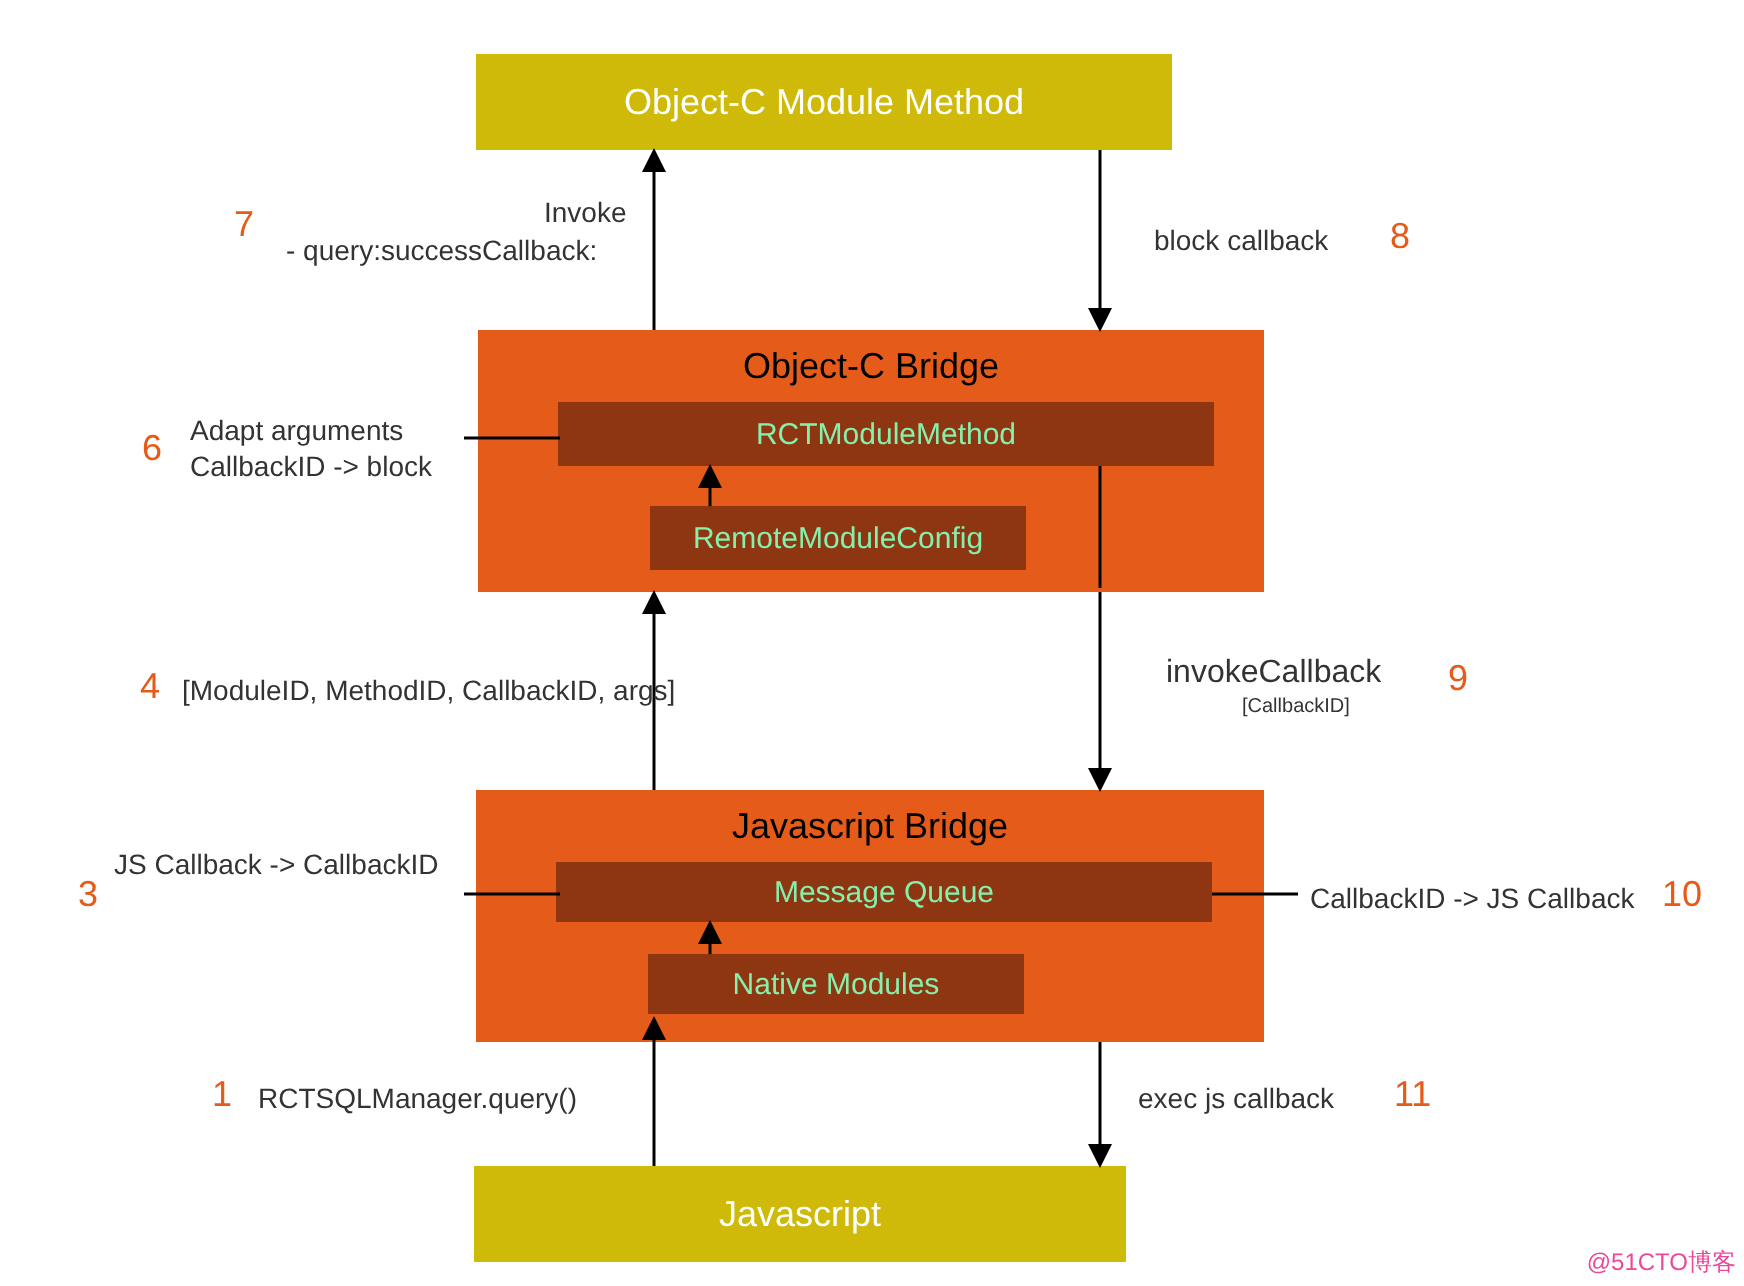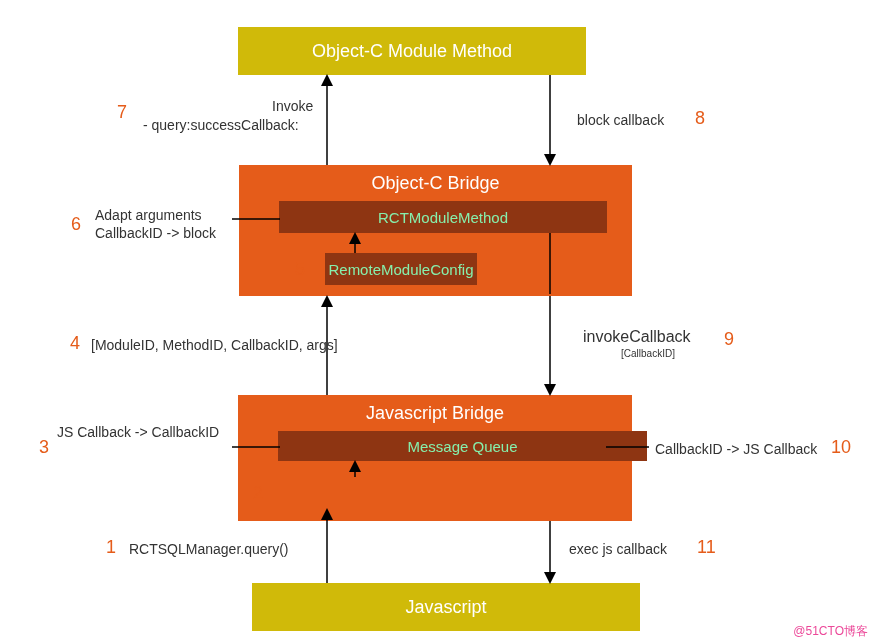--- a/index.html
+++ b/index.html
@@ -1,51 +1,54 @@
 <!DOCTYPE html>
 <html><head>
 <meta charset="utf-8">
 <style>
   *{box-sizing:border-box;margin:0;padding:0}
   body{width:872px;height:643px;position:relative;font-family:Helvetica,Arial,sans-serif;background:#fff;color:#333}
   .box{position:absolute;display:flex;align-items:center;justify-content:center;text-align:center}
   .yellow{background:#d0ba09;color:#fff;font-size:18px}
   .orange{background:#e55c1a;color:#fff}
   .inner{background:#8e3512;color:#86efac;font-size:15px}
-  .title{color:#ffffff;font-size:18px}
+  .title{color:#000000;font-size:18px}
   .label{position:absolute;font-size:14px;color:#333;line-height:1.35;text-align:right}
   .num{position:absolute;font-size:18px;color:#e55c1a;font-weight:400}
   .wm{position:absolute;right:4px;bottom:3px;font-size:12px;color:#ec4899}
   svg{position:absolute;top:0;left:0;pointer-events:none}
 </style>
 </head>
 <body>
 
 <div class="box yellow" style="left:238px;top:27px;width:348px;height:48px">
   <span>Object-C Module Method</span>
 </div>
 
 <div class="box orange" style="left:239px;top:165px;width:393px;height:131px;display:block">
   <div class="title" style="text-align:center;margin-top:8px">Object-C Bridge</div>
   <div class="box inner" style="left:40px;top:36px;width:328px;height:32px">
     <span>RCTModuleMethod</span>
   </div>
-  <div class="box inner" style="left:86px;top:88px;width:152px;height:32px">
+  <div class="box inner" style="left:86px;top:88px;width:188px;height:32px">
     <span>RemoteModuleConfig</span>
   </div>
 </div>
 
 <div class="box orange" style="left:238px;top:395px;width:394px;height:126px;display:block">
   <div class="title" style="text-align:center;margin-top:8px">Javascript Bridge</div>
-  <div class="box inner" style="left:40px;top:36px;width:369px;height:30px">
+  <div class="box inner" style="left:40px;top:36px;width:328px;height:30px">
     <span>Message Queue</span>
+  </div>
+  <div class="box inner" style="left:86px;top:82px;width:188px;height:30px">
+    <span>Native Modules</span>
   </div>
 </div>
 
-<div class="box yellow" style="left:252px;top:583px;width:388px;height:48px">
+<div class="box yellow" style="left:237px;top:583px;width:326px;height:48px">
   <span>Javascript</span>
 </div>
 
 <svg width="872" height="643">
   <defs>
     <marker id="ah" markerWidth="8" markerHeight="8" refX="6" refY="4" orient="auto">
       <path d="M0,0 L8,4 L0,8 Z" fill="#000"></path>
     </marker>
   </defs>
 

